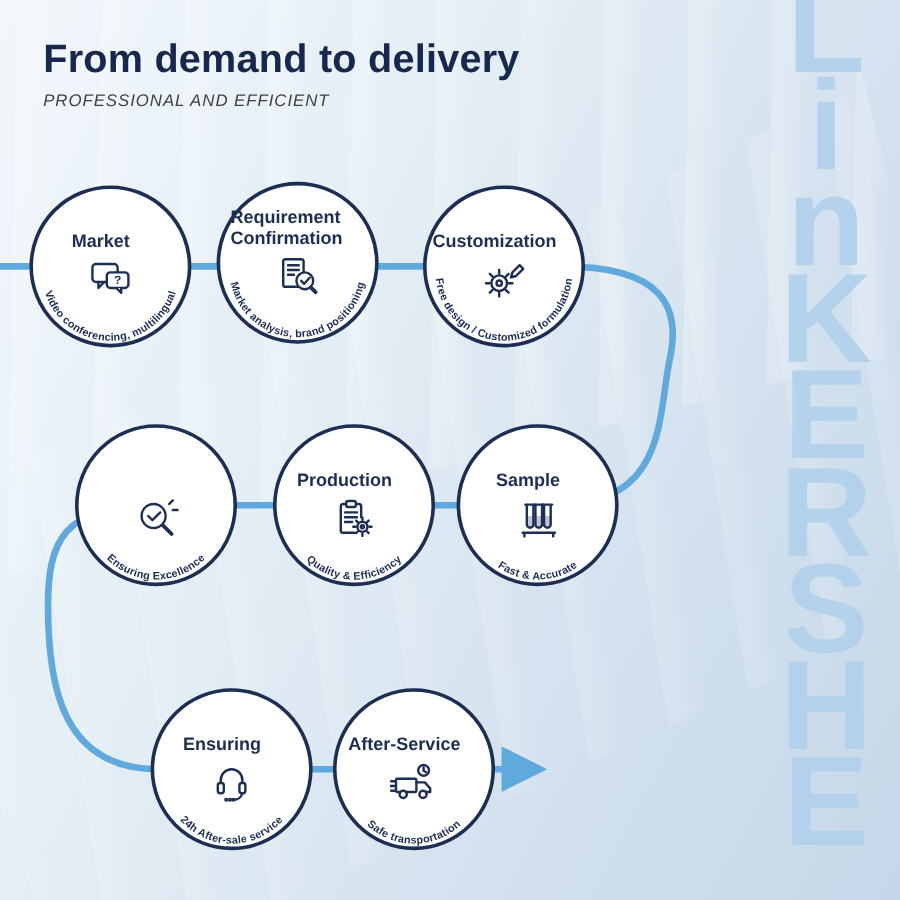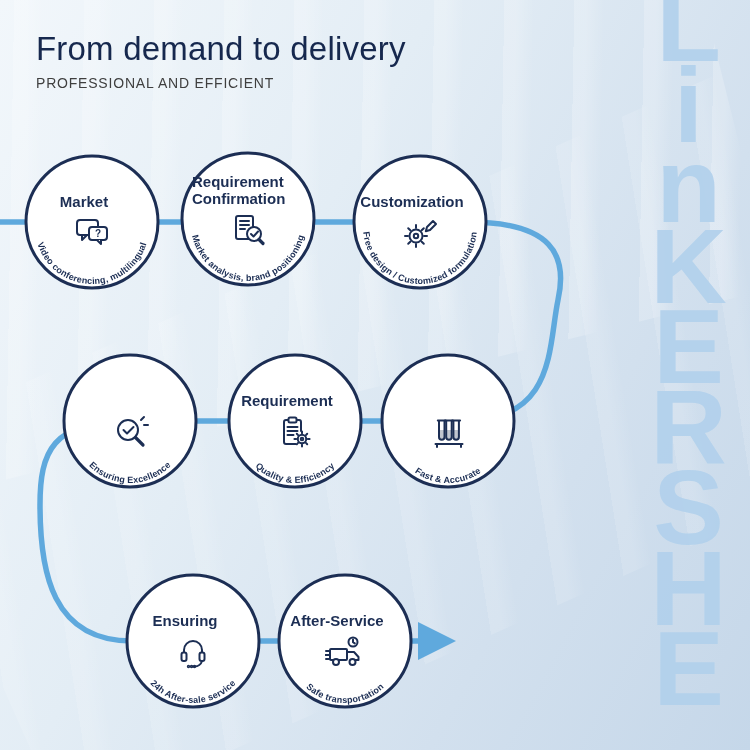--- a/index.html
+++ b/index.html
@@ -25,24 +25,24 @@
   .ray-a{left:-140px;top:-160px;width:860px;height:560px;transform:rotate(-14deg);}
   .ray-b{left:-60px;top:240px;width:900px;height:420px;transform:rotate(-24deg);opacity:.22;}
   .watermark{
     position:absolute;top:-16px;right:-26px;width:175px;z-index:1;
     display:flex;flex-direction:column;align-items:center;
     color:var(--watermark-blue);font-weight:bold;font-size:106px;line-height:.76;
     opacity:.92;text-align:center;pointer-events:none;
   }
   .header{position:absolute;left:36px;top:30px;z-index:3;}
   .header h1{
-    color:var(--heading);font-size:33px;font-weight:normal;letter-spacing:.2px;
+    color:var(--heading);font-size:33px;font-weight:bold;letter-spacing:.2px;
   }
   .header .sub{
-    margin-top:7px;color:#3f3f3f;font-size:14px;letter-spacing:.8px;font-weight:500;
+    margin-top:7px;color:#3f3f3f;font-size:14px;letter-spacing:.8px;font-weight:500;font-style:italic;
   }
   .flow{position:absolute;left:0;top:0;z-index:2;}
   .flow-path{fill:none;stroke:var(--line-blue);stroke-width:5.5;}
   .flow-arrow{fill:var(--line-blue);}
   .step{position:absolute;width:140px;height:140px;z-index:3;}
   .ring-c{fill:#fff;stroke:var(--navy);stroke-width:3;}
   .cap{
     font-size:9px;font-weight:bold;fill:var(--navy);letter-spacing:.2px;
     text-anchor:middle;
   }
@@ -145,38 +145,39 @@
       <path d="M27 13 l6 -6 3 3 -6 6 -4.2 1.2 z"></path>
     </svg>
   </div>
 
   <div class="step" style="left:378px;top:351px">
     <svg width="140" height="140" viewBox="0 0 140 140">
       <circle class="ring-c" cx="70" cy="70" r="66"></circle>
       <path id="cap3" d="M 13 75 A 57 57 0 0 0 127 75" fill="none"></path>
       <text class="cap"><textPath href="#cap3" startOffset="50%">Fast &amp; Accurate</textPath></text>
     </svg>
+    <div class="title">Sample</div>
     <svg class="icon" viewBox="0 0 40 40">
       <path class="fl" d="M11 17 v7 a2.75 2.75 0 0 0 5.5 0 v-7 z"></path>
       <path class="fl" d="M18.2 17 v7 a2.75 2.75 0 0 0 5.5 0 v-7 z"></path>
       <path class="fl" d="M25.4 17 v7 a2.75 2.75 0 0 0 5.5 0 v-7 z"></path>
       <path d="M11 7.5 v16.5 a2.75 2.75 0 0 0 5.5 0 v-16.5 M9.8 7.5 h7.9"></path>
       <path d="M18.2 7.5 v16.5 a2.75 2.75 0 0 0 5.5 0 v-16.5 M17 7.5 h7.9"></path>
       <path d="M25.4 7.5 v16.5 a2.75 2.75 0 0 0 5.5 0 v-16.5 M24.2 7.5 h7.9"></path>
       <path d="M7.5 31 h27 M9 31 v3 M33 31 v3"></path>
     </svg>
   </div>
 
   <div class="step" style="left:225px;top:351px">
     <svg width="140" height="140" viewBox="0 0 140 140">
       <circle class="ring-c" cx="70" cy="70" r="66"></circle>
       <path id="cap4" d="M 13 75 A 57 57 0 0 0 127 75" fill="none"></path>
       <text class="cap"><textPath href="#cap4" startOffset="50%">Quality &amp; Efficiency</textPath></text>
     </svg>
-    <div class="title">Requirement</div>
+    <div class="title">Production</div>
     <svg class="icon" viewBox="0 0 40 40">
       <rect x="9" y="7" width="17" height="24" rx="2"></rect>
       <rect class="fw" x="13.5" y="4.5" width="8" height="5" rx="1.5"></rect>
       <path d="M12.5 14 h10 M12.5 18 h10 M12.5 22 h6"></path>
       <circle class="fw" cx="27" cy="26" r="7.5" style="stroke:none"></circle>
       <circle cx="27" cy="26" r="4.2"></circle>
       <path d="M27 20.2 v-1.8 M27 31.8 v1.8 M21.2 26 h-1.8 M32.8 26 h1.8 M23.1 22.1 l-1.3 -1.3 M30.9 29.9 l1.3 1.3 M23.1 29.9 l-1.3 1.3 M30.9 22.1 l1.3 -1.3"></path>
       <circle cx="27" cy="26" r="1.3"></circle>
     </svg>
   </div>

